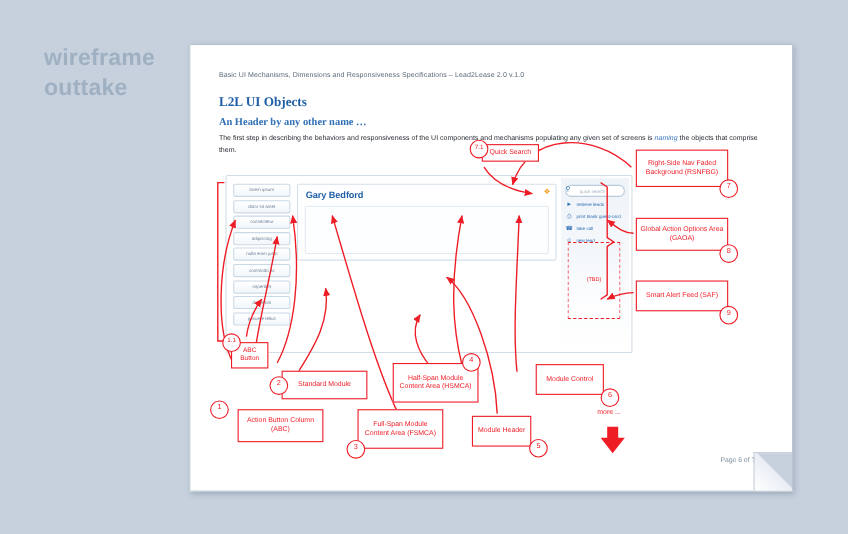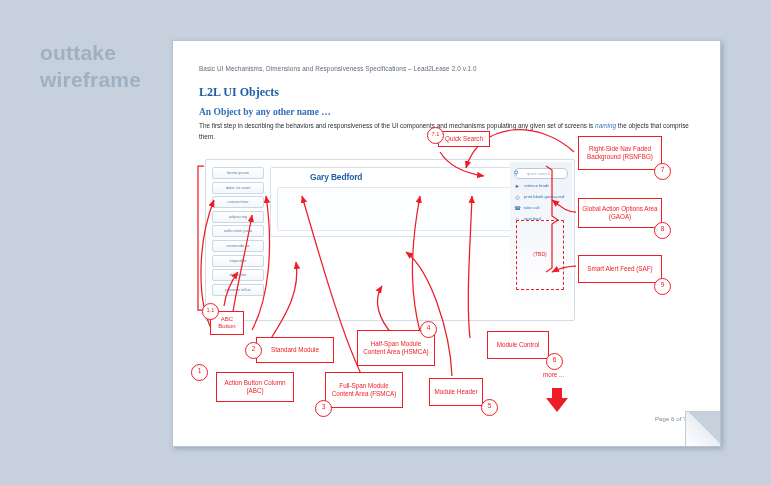--- a/index.html
+++ b/index.html
@@ -136,46 +136,46 @@
     position:absolute;right:30px;bottom:24px;
     font-size:6.2px;color:#7e8d9c;
   }
 </style>
 </head>
 <body>
 
 <div id="stage">
 
   <div class="deck-title">
+    <div>wireframe</div>
     <div>outtake</div>
-    <div>wireframe</div>
   </div>
 
   <div class="page">
 
     <div class="doc-header">Basic UI Mechanisms, Dimensions and Responsiveness Specifications – Lead2Lease 2.0 v.1.0</div>
     <div class="h1">L2L UI Objects</div>
-    <div class="h2">An Object by any other name …</div>
+    <div class="h2">An Header by any other name …</div>
     <div class="body-copy"><span>The first step in describing the behaviors and responsiveness of the UI components and mechanisms populating any given set of screens is </span><i>naming</i><span> the objects that comprise them.</span></div>
 
     <div class="mock">
 
       <div class="abc-col">
         <div class="abc-btn">lorem ipsum</div>
         <div class="abc-btn">dolor sit amet</div>
         <div class="abc-btn">consectetur</div>
         <div class="abc-btn">adipiscing</div>
         <div class="abc-btn">nulla enim justo</div>
         <div class="abc-btn">commodo ac</div>
         <div class="abc-btn">imperdiet</div>
         <div class="abc-btn">dignissim</div>
         <div class="abc-btn">posuere tellus</div>
       </div>
 
-      <div class="module" style="left:64px;top:7px;width:234px;height:68px;padding-left:32px;">
+      <div class="module" style="left:64px;top:7px;width:234px;height:68px;">
         <div class="mod-head">Gary Bedford</div>
         <div class="mod-gear">❖</div>
         <div class="mod-body"></div>
       </div>
 
 
       <div class="rnav">
         <div class="qsearch">quick search</div>
         <div class="qsearch-icon">⚲</div>
 

